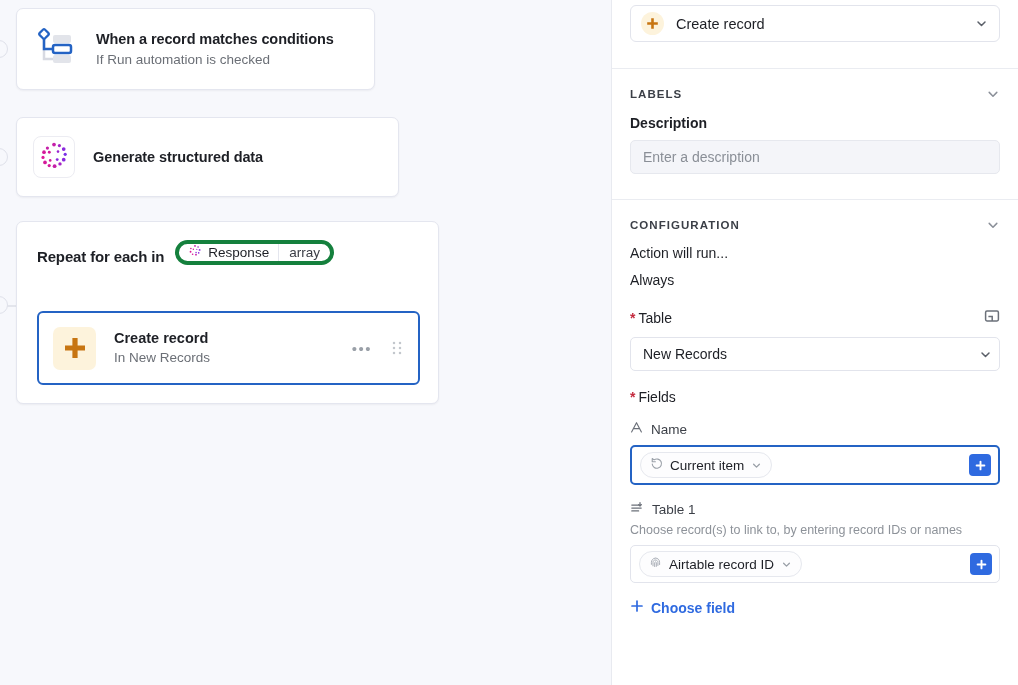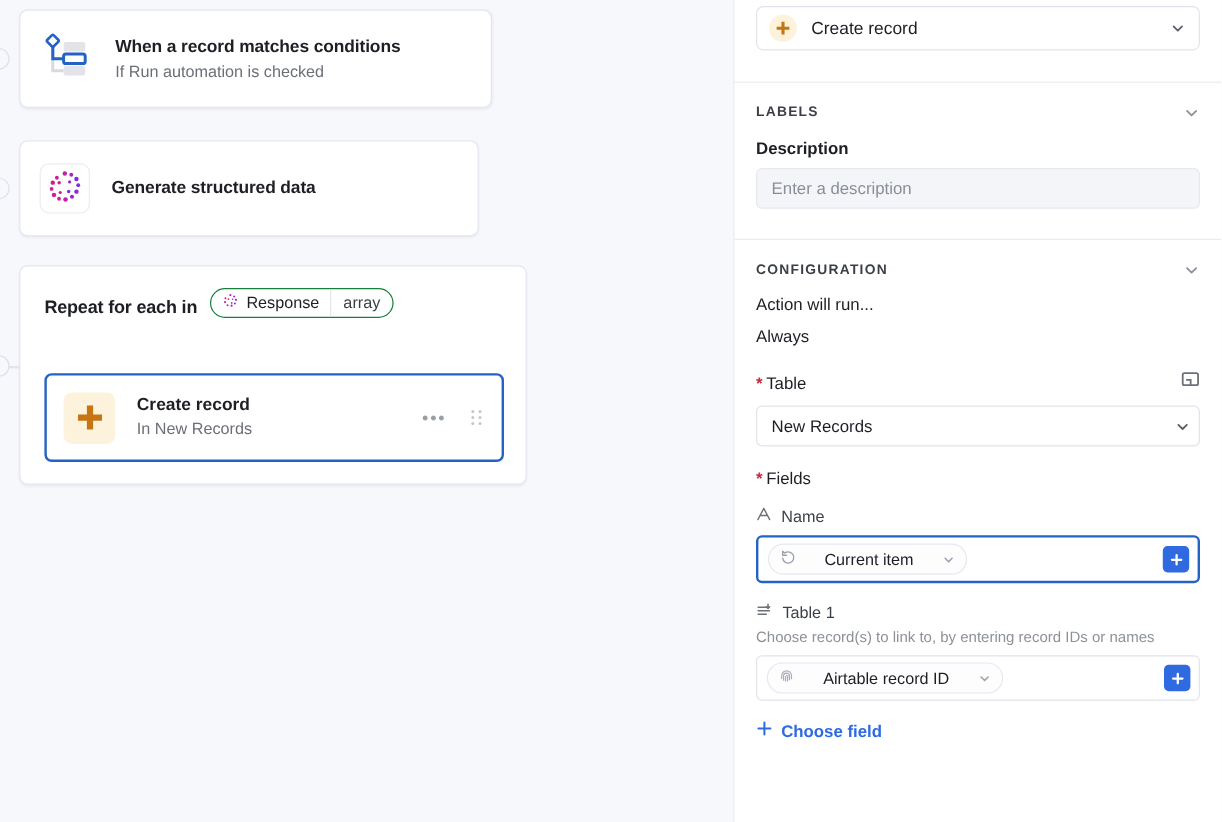--- a/index.html
+++ b/index.html
@@ -39,21 +39,21 @@
   .card {
     position: absolute;
     background: #ffffff;
     border: 1px solid #e4e6ef;
     border-radius: 7px;
     box-shadow: 0 1px 2px rgba(20,25,45,0.05);
   }
 
   
   #trigger-card {
-    left: 16px; top: 8px; width: 394px; height: 82px;
+    left: 16px; top: 8px; width: 359px; height: 82px;
     display: flex; align-items: center; padding: 0 16px;
   }
   #trigger-card .txt { margin-left: 19px; }
   .card-title {
     font-size: 14.5px; font-weight: bold; color: #1d1f25;
     letter-spacing: -0.1px; line-height: 19px;
   }
   .card-sub {
     font-size: 13.5px; color: #6b6f76; line-height: 18px; margin-top: 2px;
   }
@@ -76,21 +76,21 @@
     left: 16px; top: 221px; width: 423px; height: 183px;
     padding: 18px 20px 0 20px;
   }
   .loop-head { display: flex; align-items: flex-end; }
   .loop-head-label {
     font-size: 15px; font-weight: bold; color: #1d1f25; letter-spacing: -0.15px;
   }
   .token-chip {
     display: inline-flex; align-items: stretch;
     margin-left: 11px;
-    border: 1px solid #15803d;
+    border: 4px solid #15803d;
     border-radius: 13px;
     background: #fff;
     height: 25px;
     overflow: hidden;
     font-size: 13.5px;
   }
   .token-chip .tk-main {
     display:flex; align-items:center; gap:6px;
     padding: 0 9px 0 9px; color:#1d1f25;
   }
@@ -204,21 +204,21 @@
     background:#fff;
     display:flex; align-items:center;
     padding: 0 7px 0 8px;
     position: relative;
   }
   .token-input.focused {
     border: 2px solid #2463c4;
     height: 40px;
   }
   .inline-token {
-    display:inline-flex; align-items:center; gap:24px;
+    display:inline-flex; align-items:center; gap:7px;
     height: 26px; padding: 0 9px 0 9px;
     border: 1px solid #e6e8ee; border-radius: 13px;
     background:#fdfdfe; font-size:13.5px; color:#1d1f25;
     cursor: pointer;
   }
   .inline-token .tchev { color:#9aa0a8; display:flex; }
   .add-btn {
     position:absolute; right: 7px;
     width: 22px; height: 22px; border-radius: 4px;
     background: #2f6ae0;

